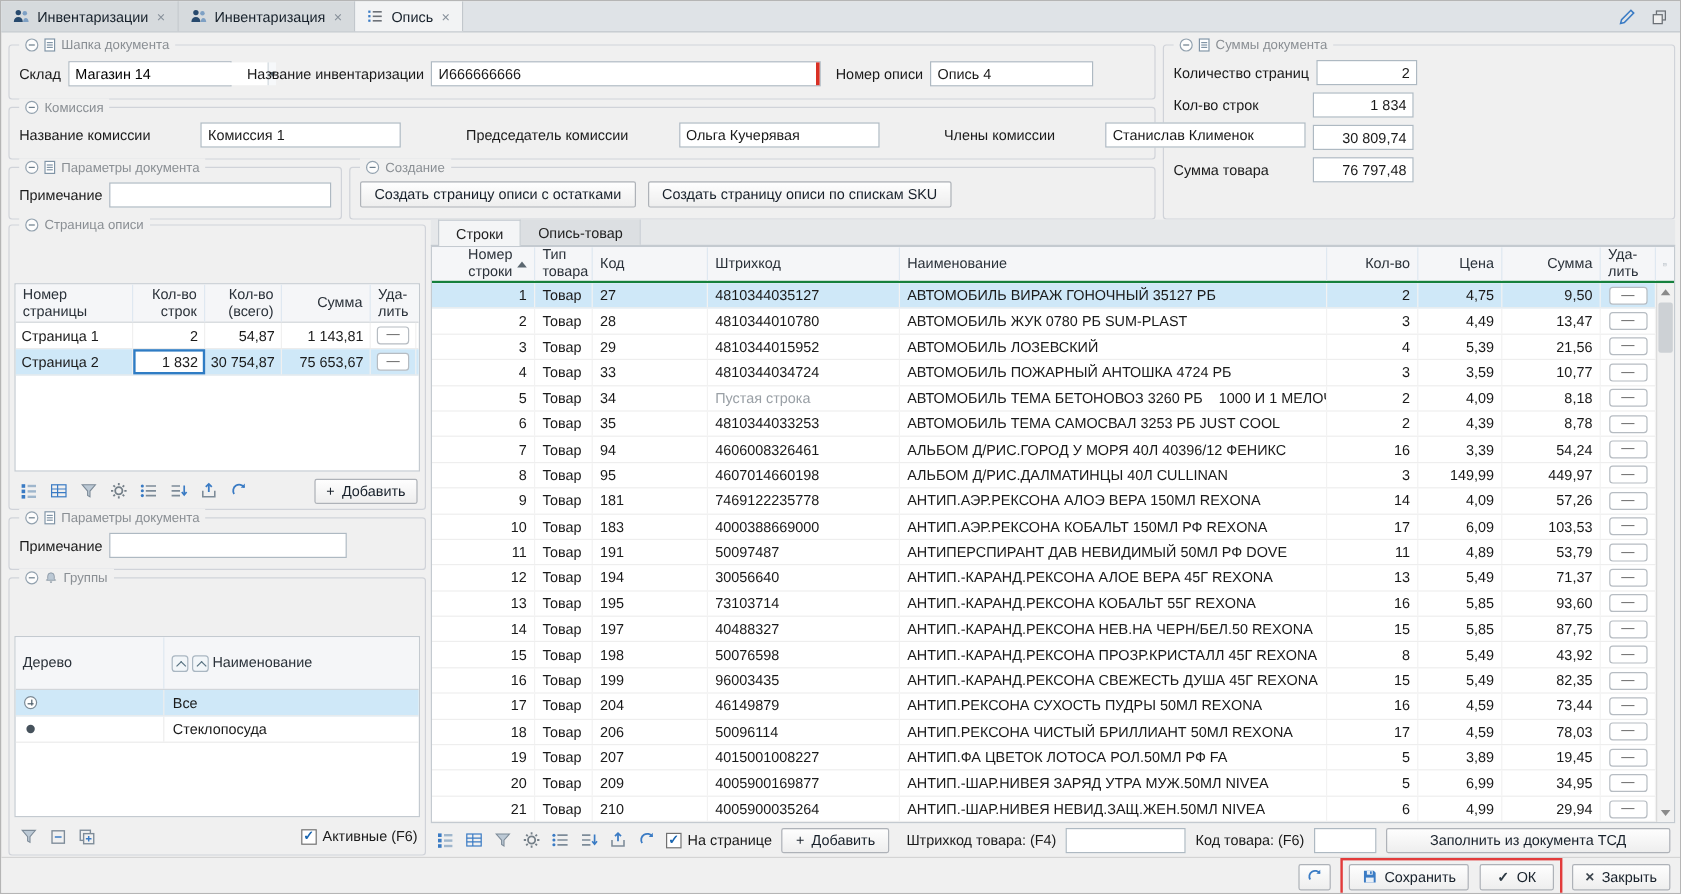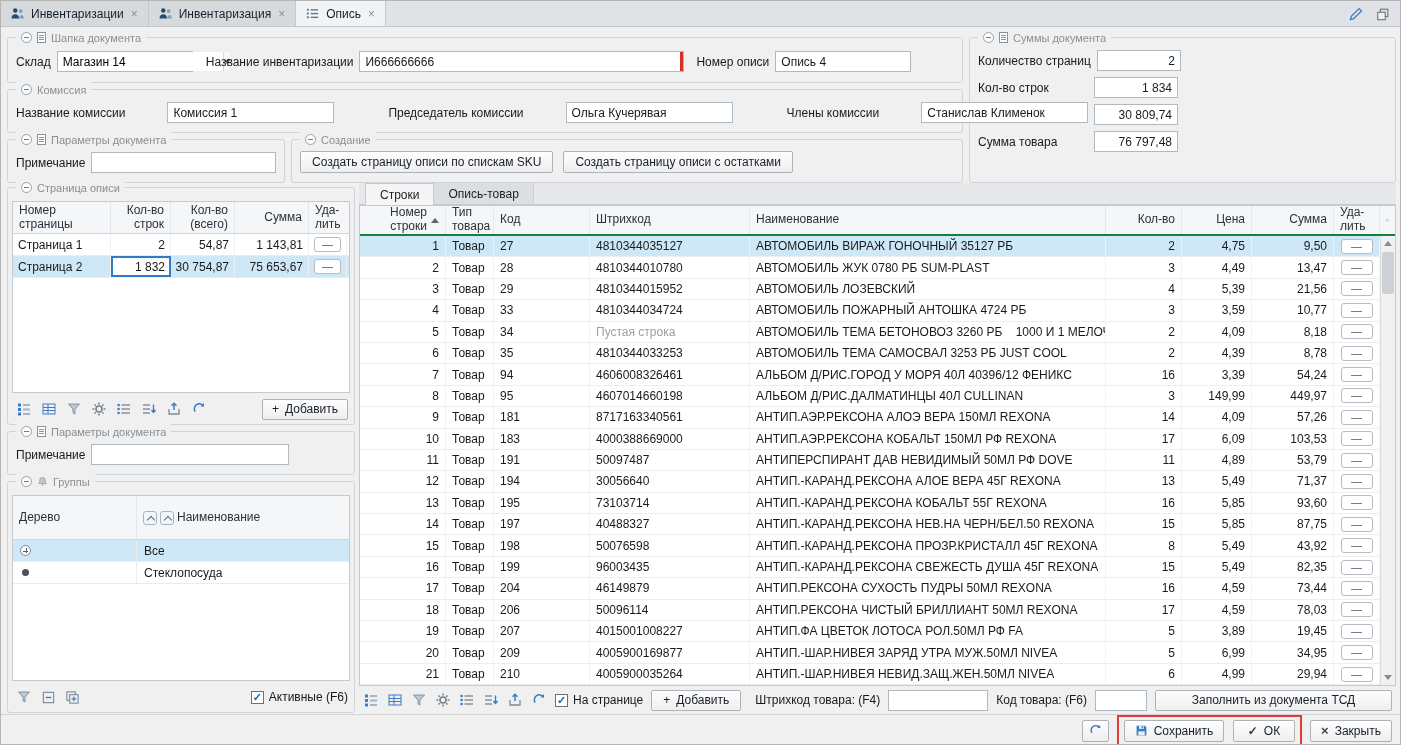--- a/index.html
+++ b/index.html
@@ -43,21 +43,21 @@
   .combo-btn { width:15px; display:flex; align-items:center; justify-content:center; border-left:1px solid #d4dbe1; background:#f6f8fa; }
   .tri-down { width:0; height:0; border-left:3.5px solid transparent; border-right:3.5px solid transparent; border-top:4px solid #5b6770; }
   .tri-up { width:0; height:0; border-left:4px solid transparent; border-right:4px solid transparent; border-bottom:5px solid #5b6770; margin-left:4px; }
 
   .btn { display:inline-flex; align-items:center; justify-content:center; gap:6px; height:22px;
     padding:0 11px; background:linear-gradient(#fefefe,#eeeeee); border:1px solid #aeb2b8;
     border-radius:2px; font-family:"Liberation Sans", sans-serif; font-size:12px; color:#17202a; cursor:default; white-space:nowrap; }
   .btn.square { width:27px; padding:0; }
 
   
-  .tbl { position:absolute; background:#fff; border:1px solid #c4cad0; overflow:hidden; }
+  .tbl { position:absolute; background:#fff; border:1px solid #c4cad0; overflow:hidden;margin-top:35px; }
   .thead { display:flex; background:#f5f6f8; border-bottom:1px solid #d2d6da; }
   .th { display:flex; align-items:center; padding:1px 6px; border-right:1px solid #dfe8f1;
     font-size:12px; color:#2b323a; line-height:1.15; }
   .th.num { justify-content:flex-end; text-align:right; }
   .del-btn { width:32px; height:15px; border:1px solid #b6bcc2; border-radius:3px; background:#fff;
     color:#555; font-size:11px; line-height:11px; padding:0; cursor:default; }
   .placeholder { color:#9aa0a6; }
   .sel { background:#cfe8f8; }
 
   
@@ -254,22 +254,22 @@
       <input class="tinput" style="flex: 1 1 0%;" value="">
     </div>
   </div>
 
   <div class="gb" style="left:290px;top:138px;width:672px;height:44px;">
     <div class="gb-title">
       <span class="collapse-ic"></span>
       <span>Создание</span>
     </div>
     <div class="gb-row" style="margin-top:11px;gap:10px;">
+      <button class="btn">Создать страницу описи с остатками</button>
       <button class="btn">Создать страницу описи по спискам SKU</button>
-      <button class="btn">Создать страницу описи с остатками</button>
     </div>
   </div>
 
   <div class="gb" style="left:6px;top:186px;width:348px;height:238px;">
     <div class="gb-title">
       <span class="collapse-ic"></span>
       <span>Страница описи</span>
     </div>
     <div class="tbl" style="left:4px;top:13px;right:4px;bottom:31px;">
       <div class="thead" style="height:32px;">
@@ -603,21 +603,21 @@
             <div class="mc c-price num">149,99</div>
             <div class="mc c-sum num">449,97</div>
             <div class="mc c-del">
               <button class="del-btn">—</button>
             </div>
           </div>
           <div class="mrow">
             <div class="mc c-line num">9</div>
             <div class="mc c-type">Товар</div>
             <div class="mc c-code">181</div>
-            <div class="mc c-barcode">8717163340561</div>
+            <div class="mc c-barcode">7469122235778</div>
             <div class="mc c-name">АНТИП.АЭР.РЕКСОНА АЛОЭ ВЕРА 150МЛ REXONA</div>
             <div class="mc c-qty num">14</div>
             <div class="mc c-price num">4,09</div>
             <div class="mc c-sum num">57,26</div>
             <div class="mc c-del">
               <button class="del-btn">—</button>
             </div>
           </div>
           <div class="mrow">
             <div class="mc c-line num">10</div>

